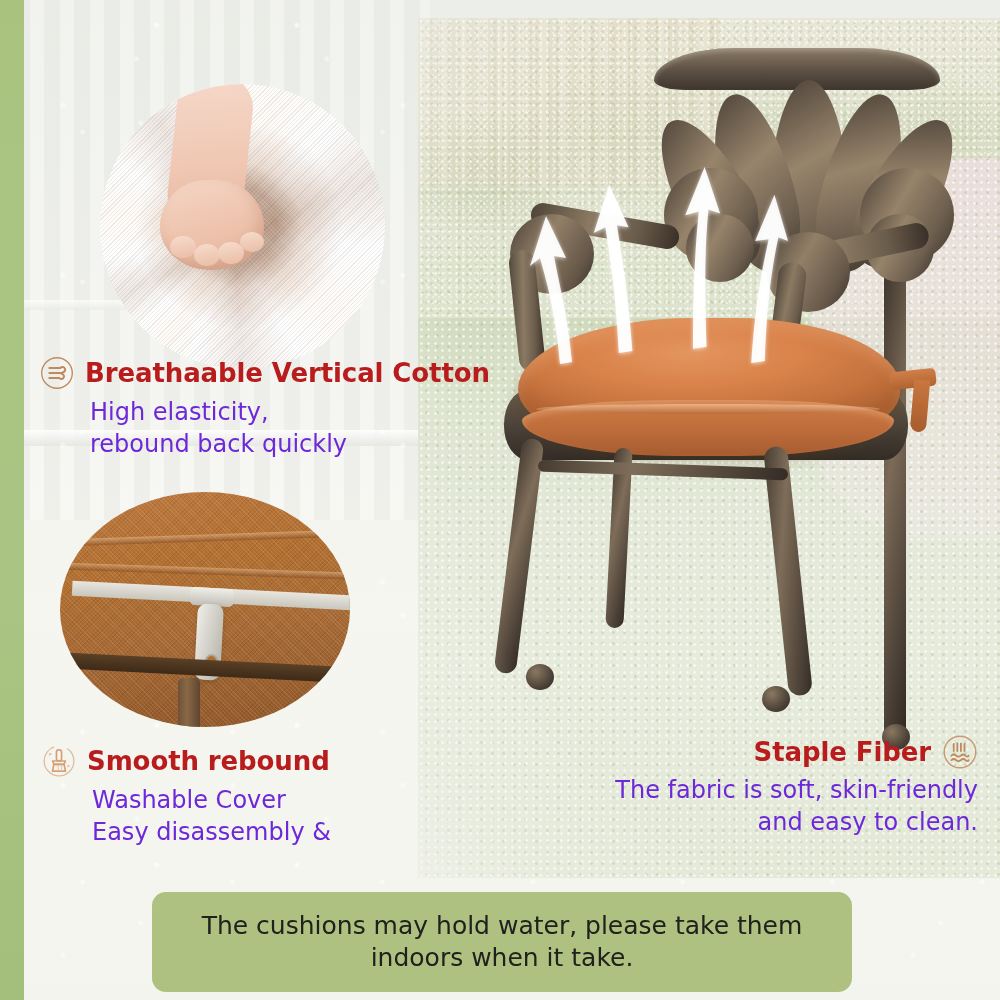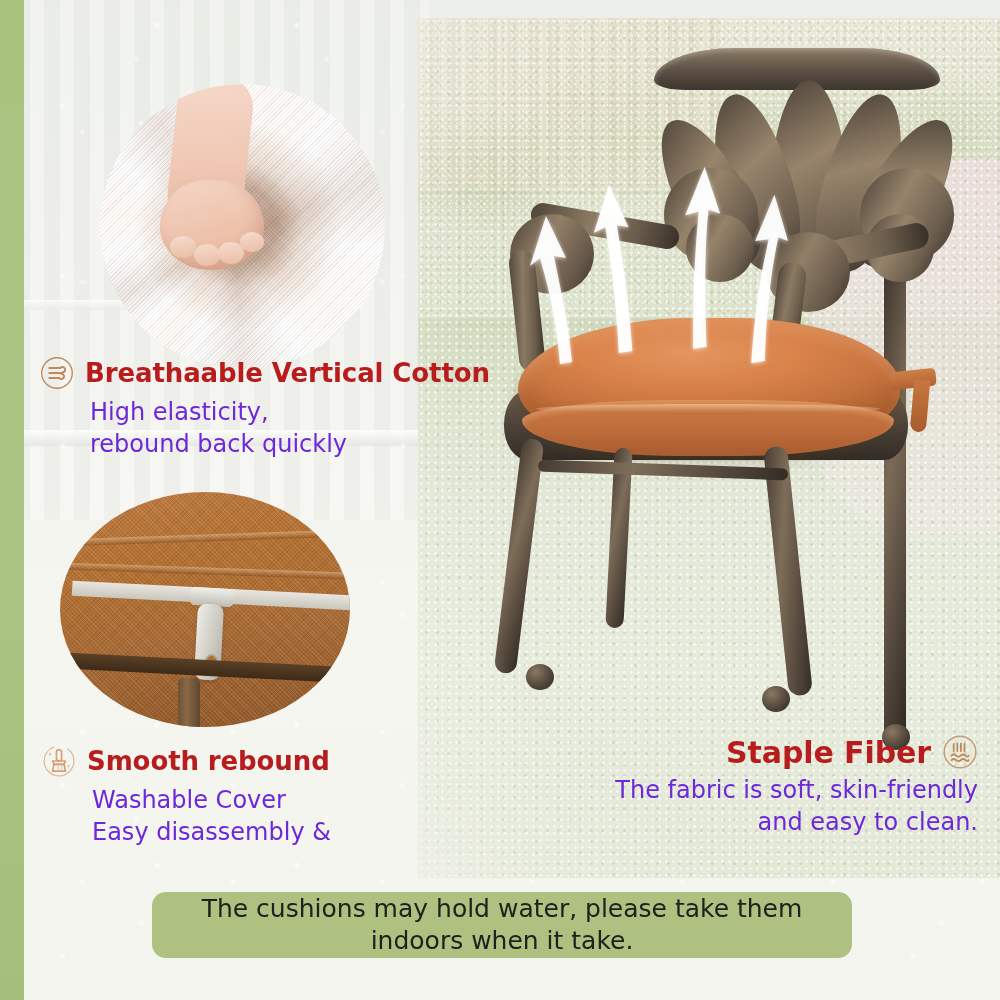--- a/index.html
+++ b/index.html
@@ -319,27 +319,27 @@
   .ic-r{width:36px;height:36px;flex:0 0 36px;}
 
   #feat-breathe{left:40px;top:356px;}
   #feat-breathe .feat-body{margin-left:50px;margin-top:6px;}
 
   #feat-zip{left:42px;top:744px;}
   #feat-zip .feat-body{margin-left:50px;margin-top:6px;}
 
   #feat-fiber{right:22px;top:734px;text-align:right;}
   #feat-fiber .feat-head{justify-content:flex-end;}
-  #feat-fiber .feat-title{font-size:30px;}
+  #feat-fiber .feat-title{font-size:26px;}
   #feat-fiber .feat-body{margin-top:4px;}
   #feat-fiber .feat-line{font-size:24px;}
 
   
   .notice{
-    position:absolute;left:152px;top:892px;width:700px;height:66px;
+    position:absolute;left:152px;top:892px;width:700px;height:100px;
     background:#aec180;border-radius:14px;
     display:flex;align-items:center;justify-content:center;
     text-align:center;
   }
   .notice-text{
     font-size:25px;color:#20211c;line-height:1.3;padding:0 18px;
   }
 </style>
 </head>
 <body>

